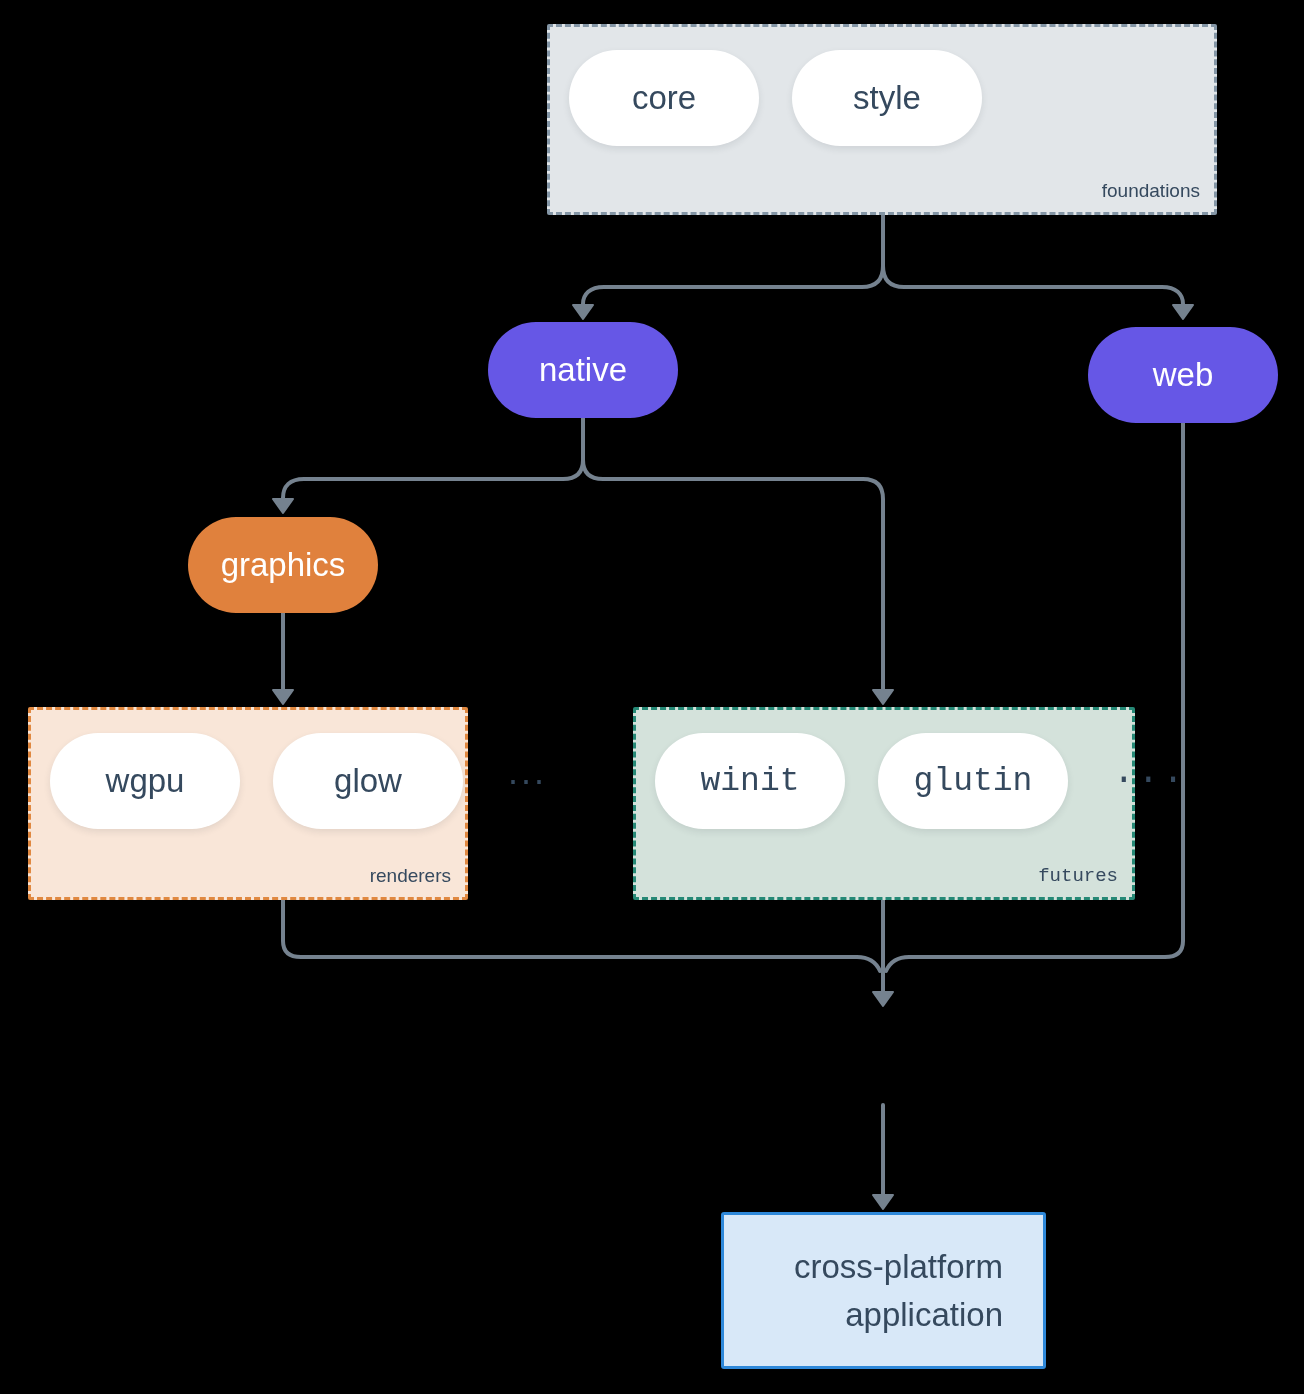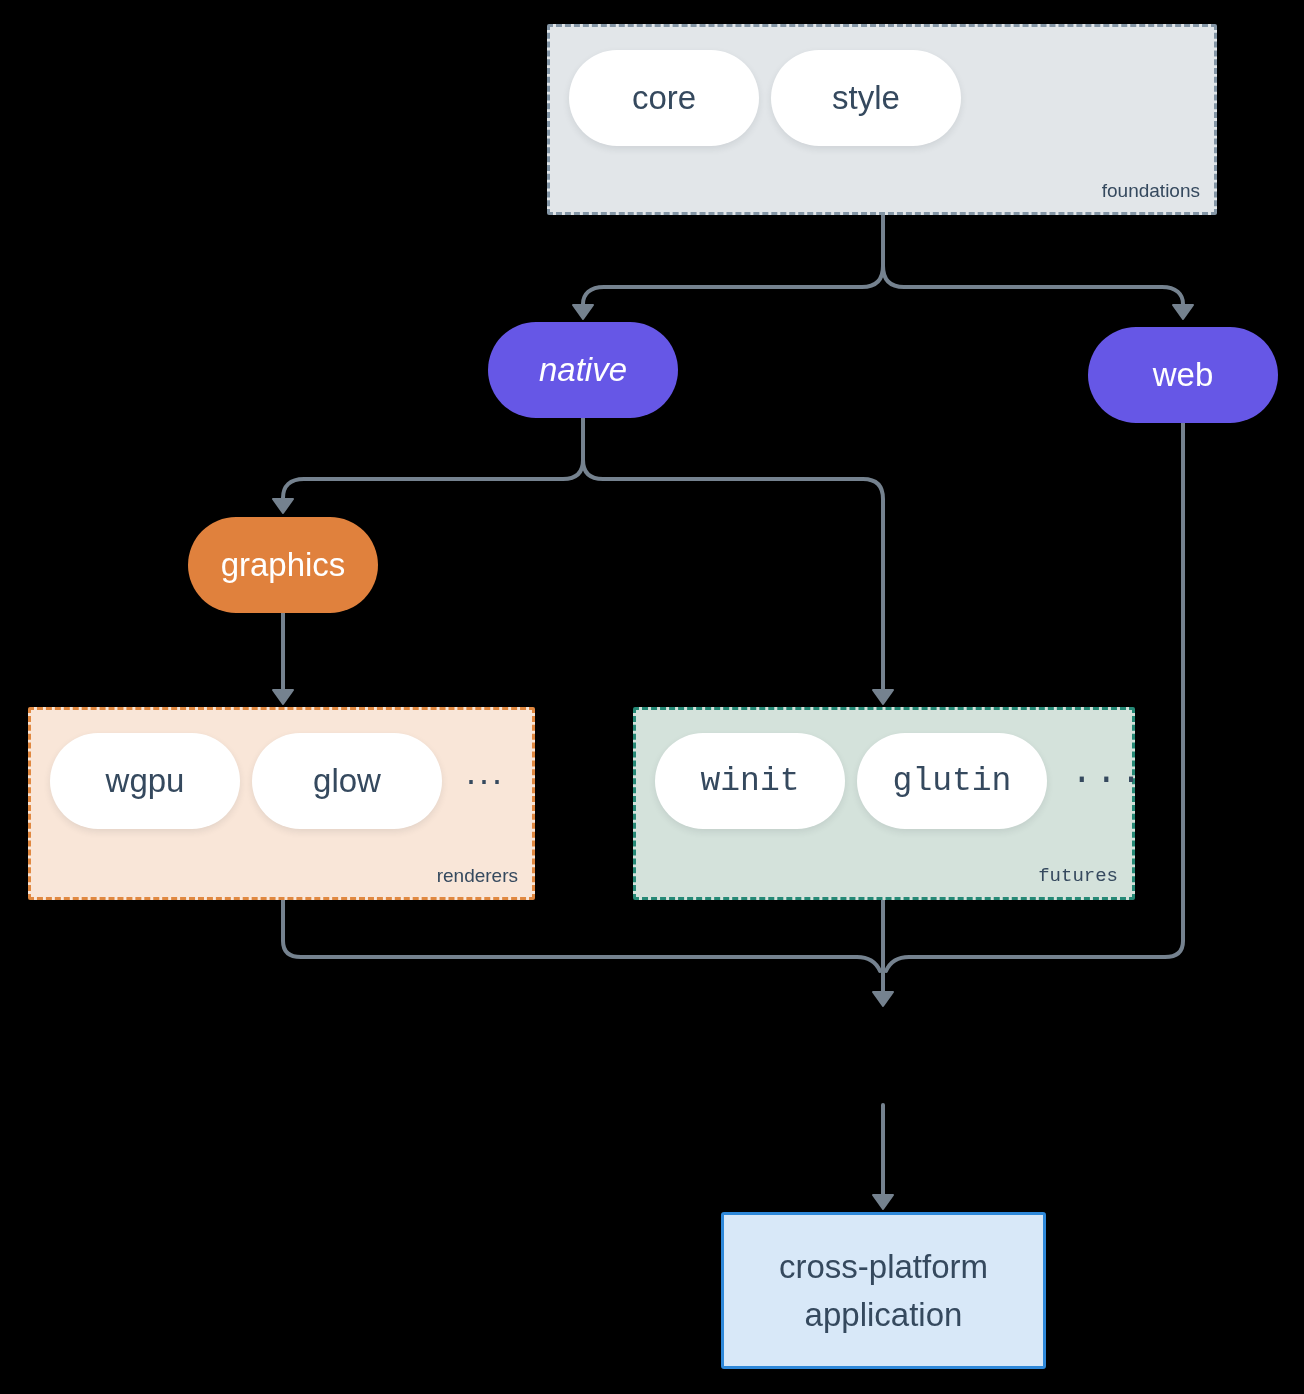--- a/index.html
+++ b/index.html
@@ -11,51 +11,51 @@
     overflow:hidden;
   }
   .canvas{position:absolute;left:0;top:0;width:1304px;height:1394px;}
   .edges{position:absolute;left:0;top:0;}
   .edge{fill:none;stroke:var(--arrow);stroke-width:4;stroke-linecap:round;}
   .arrowhead{fill:var(--arrow);stroke:var(--arrow);stroke-width:2;stroke-linejoin:round;}
 
   .group{position:absolute;border:3px dashed;border-radius:2px;box-sizing:border-box;}
   #foundations{left:547px;top:24px;width:670px;height:191px;
     background:var(--foundations-fill);border-color:var(--foundations-border);}
-  #renderers{left:28px;top:707px;width:507px;height:193px;
+  #renderers{left:28px;top:707px;width:440px;height:193px;
     background:var(--renderers-fill);border-color:var(--renderers-border);}
   #shells{left:633px;top:707px;width:502px;height:193px;
     background:var(--shells-fill);border-color:var(--shells-border);font-family:Liberation Mono, monospace;}
 
-  .row{position:absolute;left:19px;top:23px;display:flex;gap:12px;align-items:center;}
+  .row{position:absolute;left:19px;top:23px;display:flex;gap:33px;align-items:center;}
   .white-pill{
     width:190px;height:96px;background:var(--pill-fill);border-radius:48px;
     display:flex;align-items:center;justify-content:center;
     font-size:33px;color:var(--text);
     box-shadow:0 3px 7px rgba(40,50,60,0.10);
   }
   .ellipsis{font-size:36px;color:var(--text);margin-left:12px;letter-spacing:3px;transform:translateY(-9px);}
   .group-label{position:absolute;right:14px;bottom:10px;font-size:19px;color:var(--text);}
 
   .node{
     position:absolute;width:190px;height:96px;border-radius:48px;
     display:flex;align-items:center;justify-content:center;
     font-size:33px;color:#ffffff;
   }
-  #native{left:488px;top:322px;background:var(--purple);font-style:italic;}
+  #native{left:488px;top:322px;background:var(--purple);}
   #web{left:1088px;top:327px;background:var(--purple);text-align:right;}
   #graphics{left:188px;top:517px;background:var(--orange);}
   #iced{left:788px;top:1009px;background:var(--blue);}
 
   #app{
     position:absolute;left:721px;top:1212px;width:325px;height:157px;
     background:var(--app-fill);border:3px solid var(--app-border);
     border-radius:3px;box-sizing:border-box;
     display:flex;align-items:center;justify-content:center;
-    text-align:center;font-size:33px;line-height:48px;color:var(--text);
+    text-align:right;font-size:33px;line-height:48px;color:var(--text);
     padding:0 40px;
   }
 </style>
 </head>
 <body>
 
 <div class="canvas">
 
   <svg class="edges" width="1304" height="1394" viewBox="0 0 1304 1394">
 

